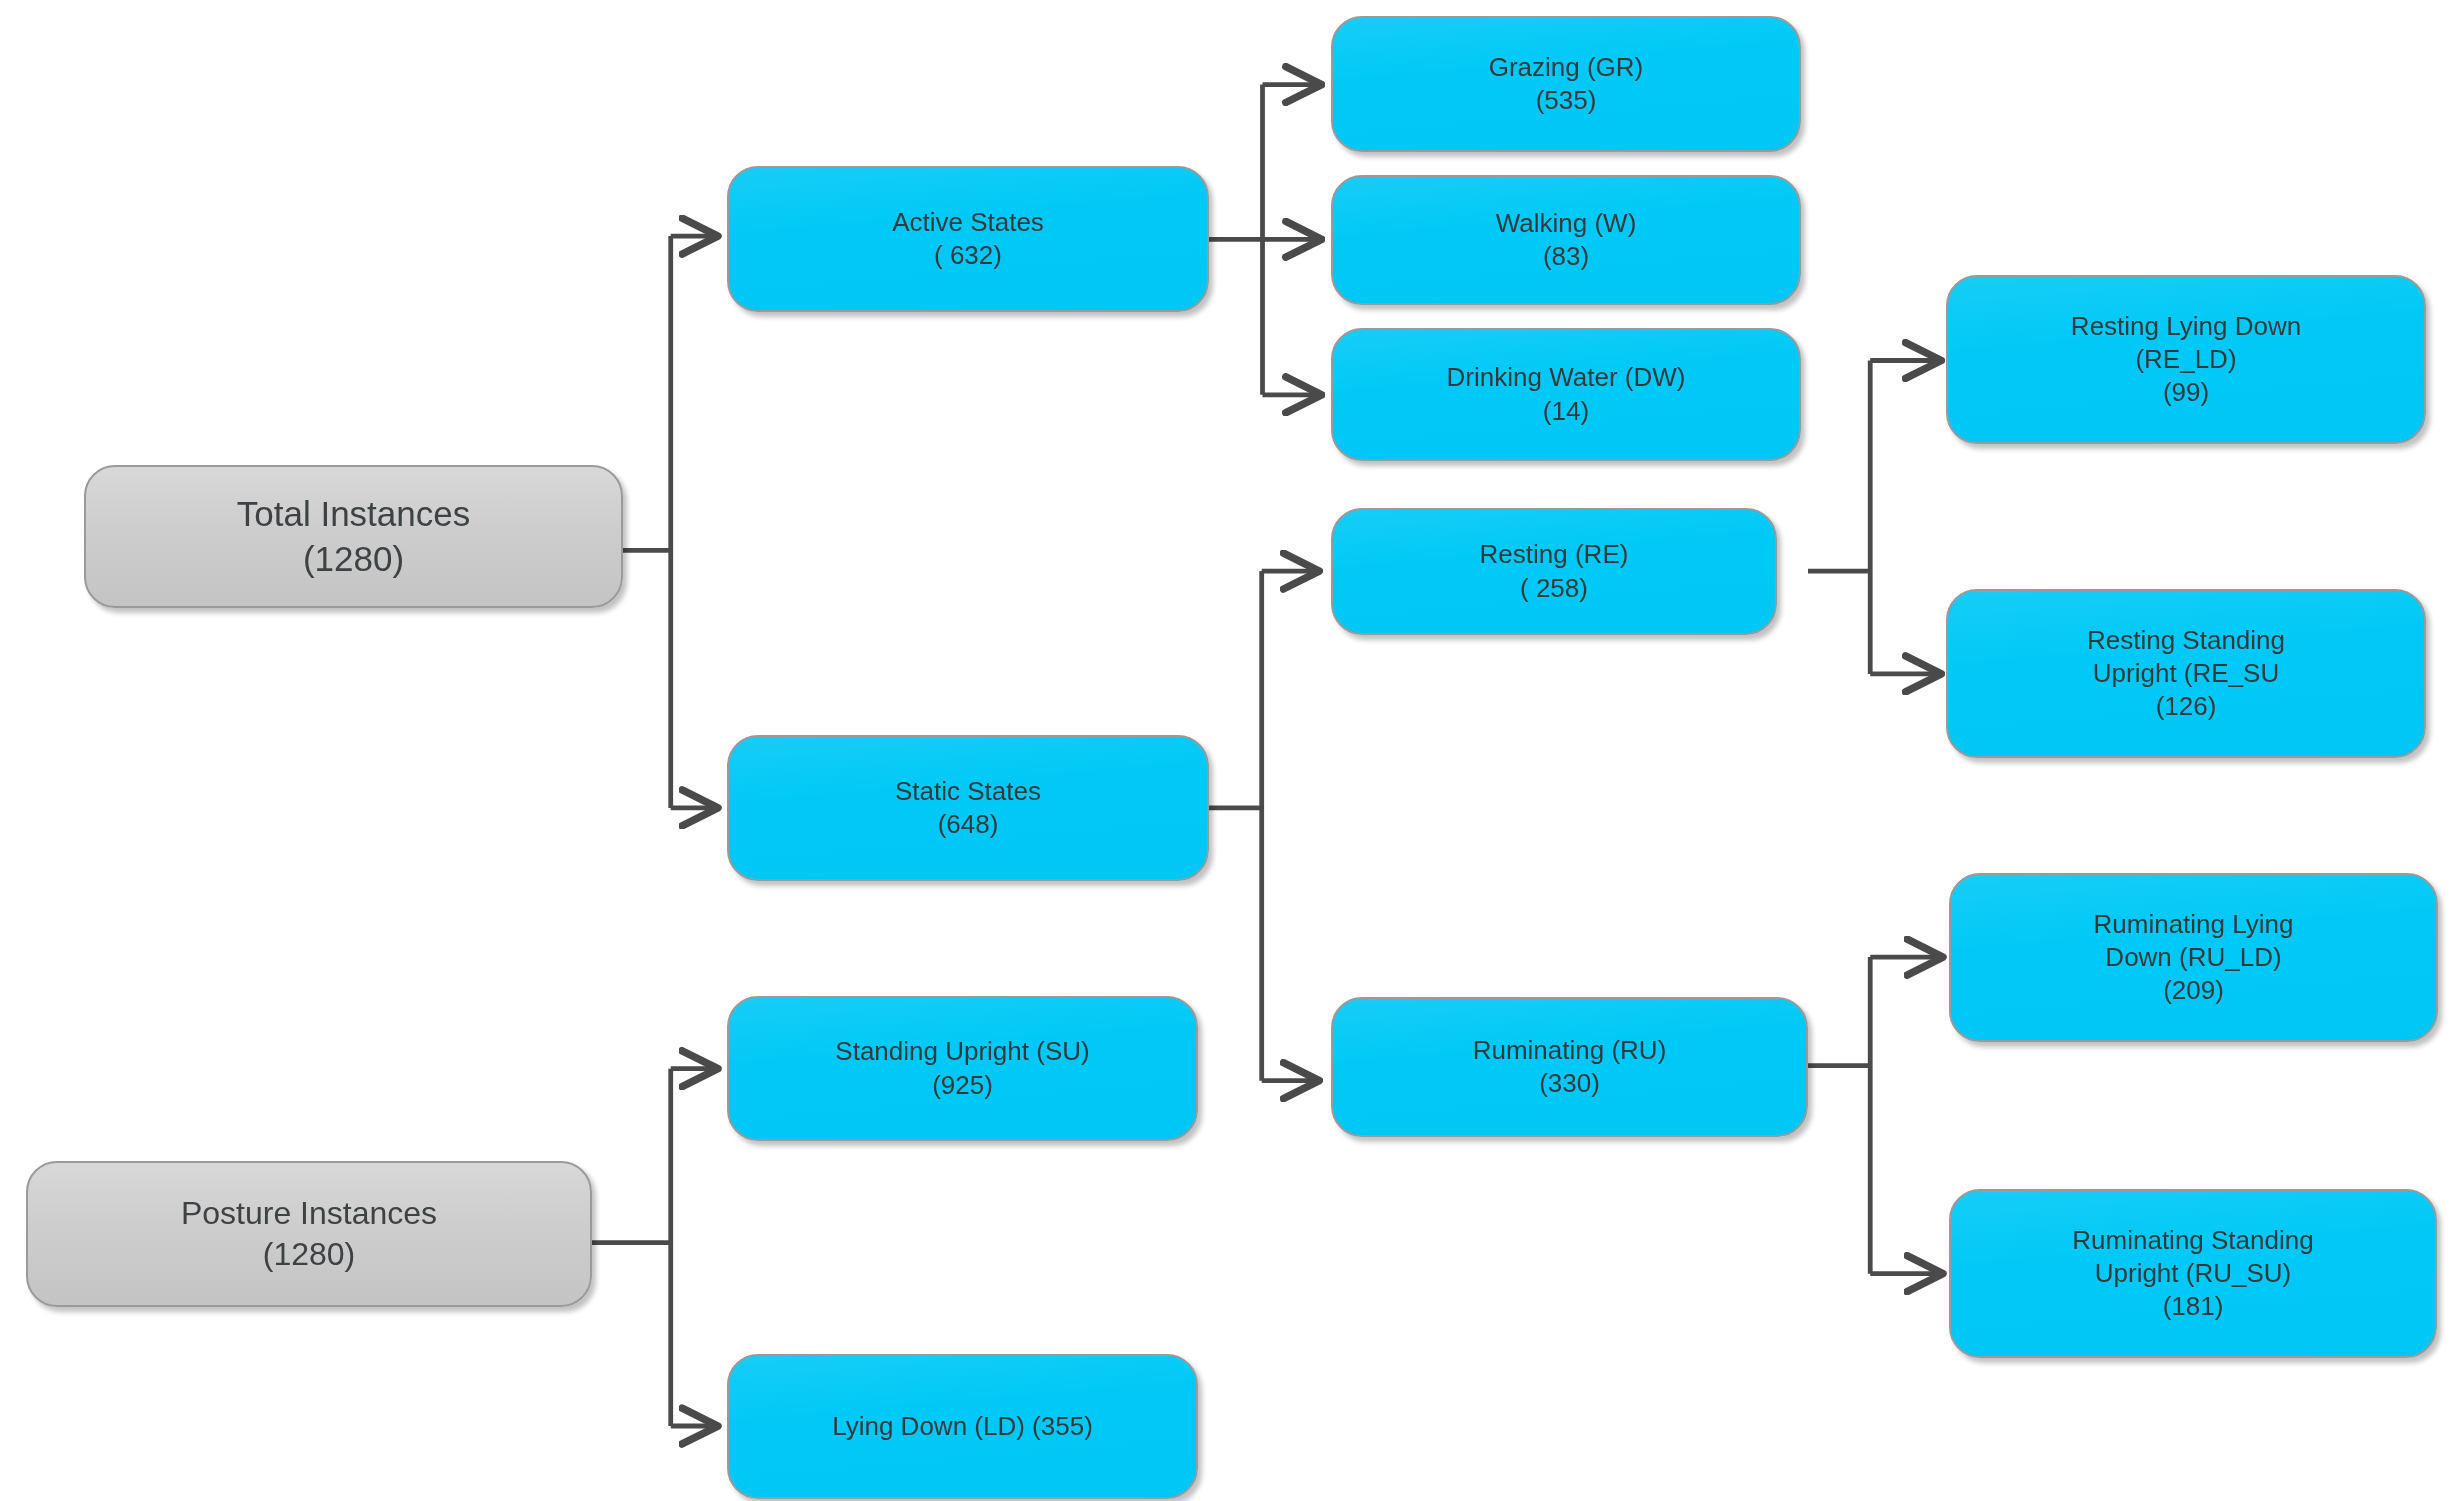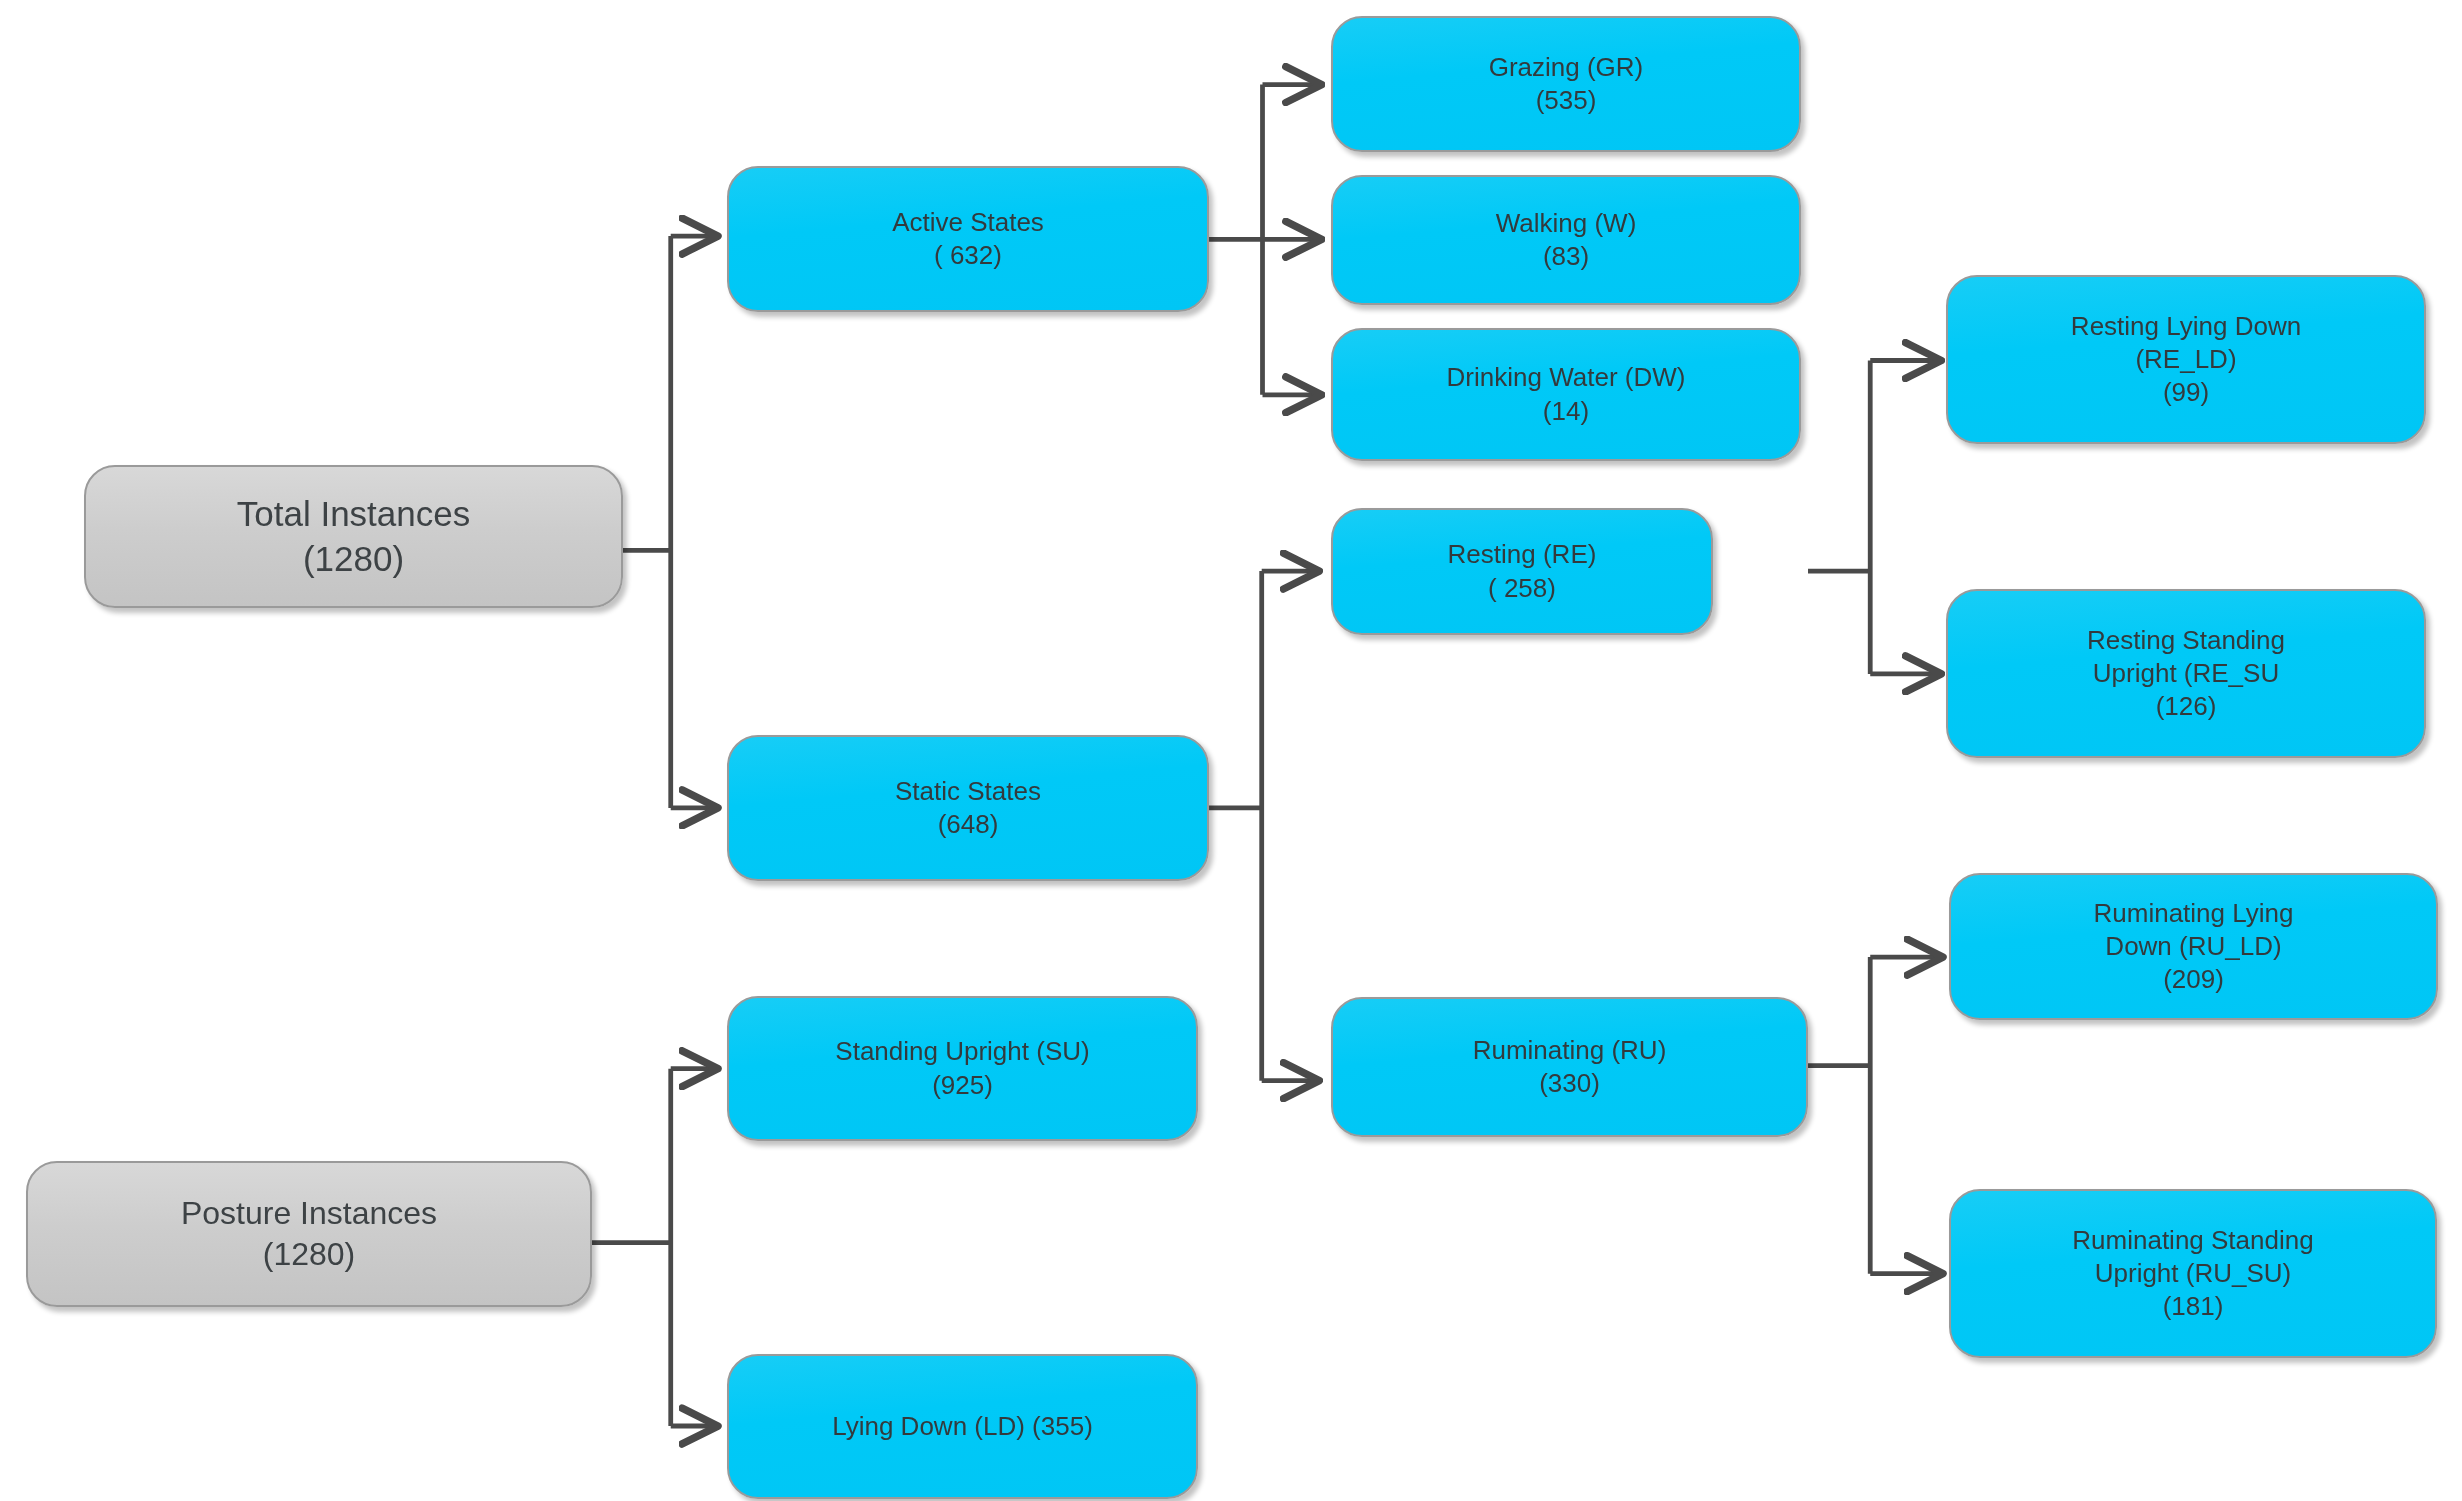--- a/index.html
+++ b/index.html
@@ -138,21 +138,21 @@
   <div class="node cyan t-lvl2" style="left:1331px; top:175px; width:470px; height:130px;">
     <span class="lbl">Walking (W)
 (83)</span>
   </div>
 
   <div class="node cyan t-lvl2" style="left:1331px; top:328px; width:470px; height:133px;">
     <span class="lbl">Drinking Water (DW)
 (14)</span>
   </div>
 
-  <div class="node cyan t-lvl2" style="left:1331px; top:508px; width:382px; height:127px;">
+  <div class="node cyan t-lvl2" style="left:1331px; top:508px; width:446px; height:127px;">
     <span class="lbl">Resting (RE)
 ( 258)</span>
   </div>
 
   <div class="node cyan t-lvl2" style="left:1331px; top:997px; width:477px; height:140px;">
     <span class="lbl">Ruminating (RU)
 (330)</span>
   </div>
 
   <div class="node cyan t-lvl3" style="left:1946px; top:275px; width:480px; height:169px;">
@@ -160,21 +160,21 @@
 (RE_LD)
 (99)</span>
   </div>
 
   <div class="node cyan t-lvl3" style="left:1946px; top:589px; width:480px; height:169px;">
     <span class="lbl">Resting Standing
 Upright (RE_SU
 (126)</span>
   </div>
 
-  <div class="node cyan t-lvl3" style="left:1949px; top:873px; width:489px; height:147px;">
+  <div class="node cyan t-lvl3" style="left:1949px; top:873px; width:489px; height:169px;">
     <span class="lbl">Ruminating  Lying
 Down (RU_LD)
 (209)</span>
   </div>
 
   <div class="node cyan t-lvl3" style="left:1949px; top:1189px; width:488px; height:169px;">
     <span class="lbl">Ruminating  Standing
 Upright (RU_SU)
 (181)</span>
   </div>

